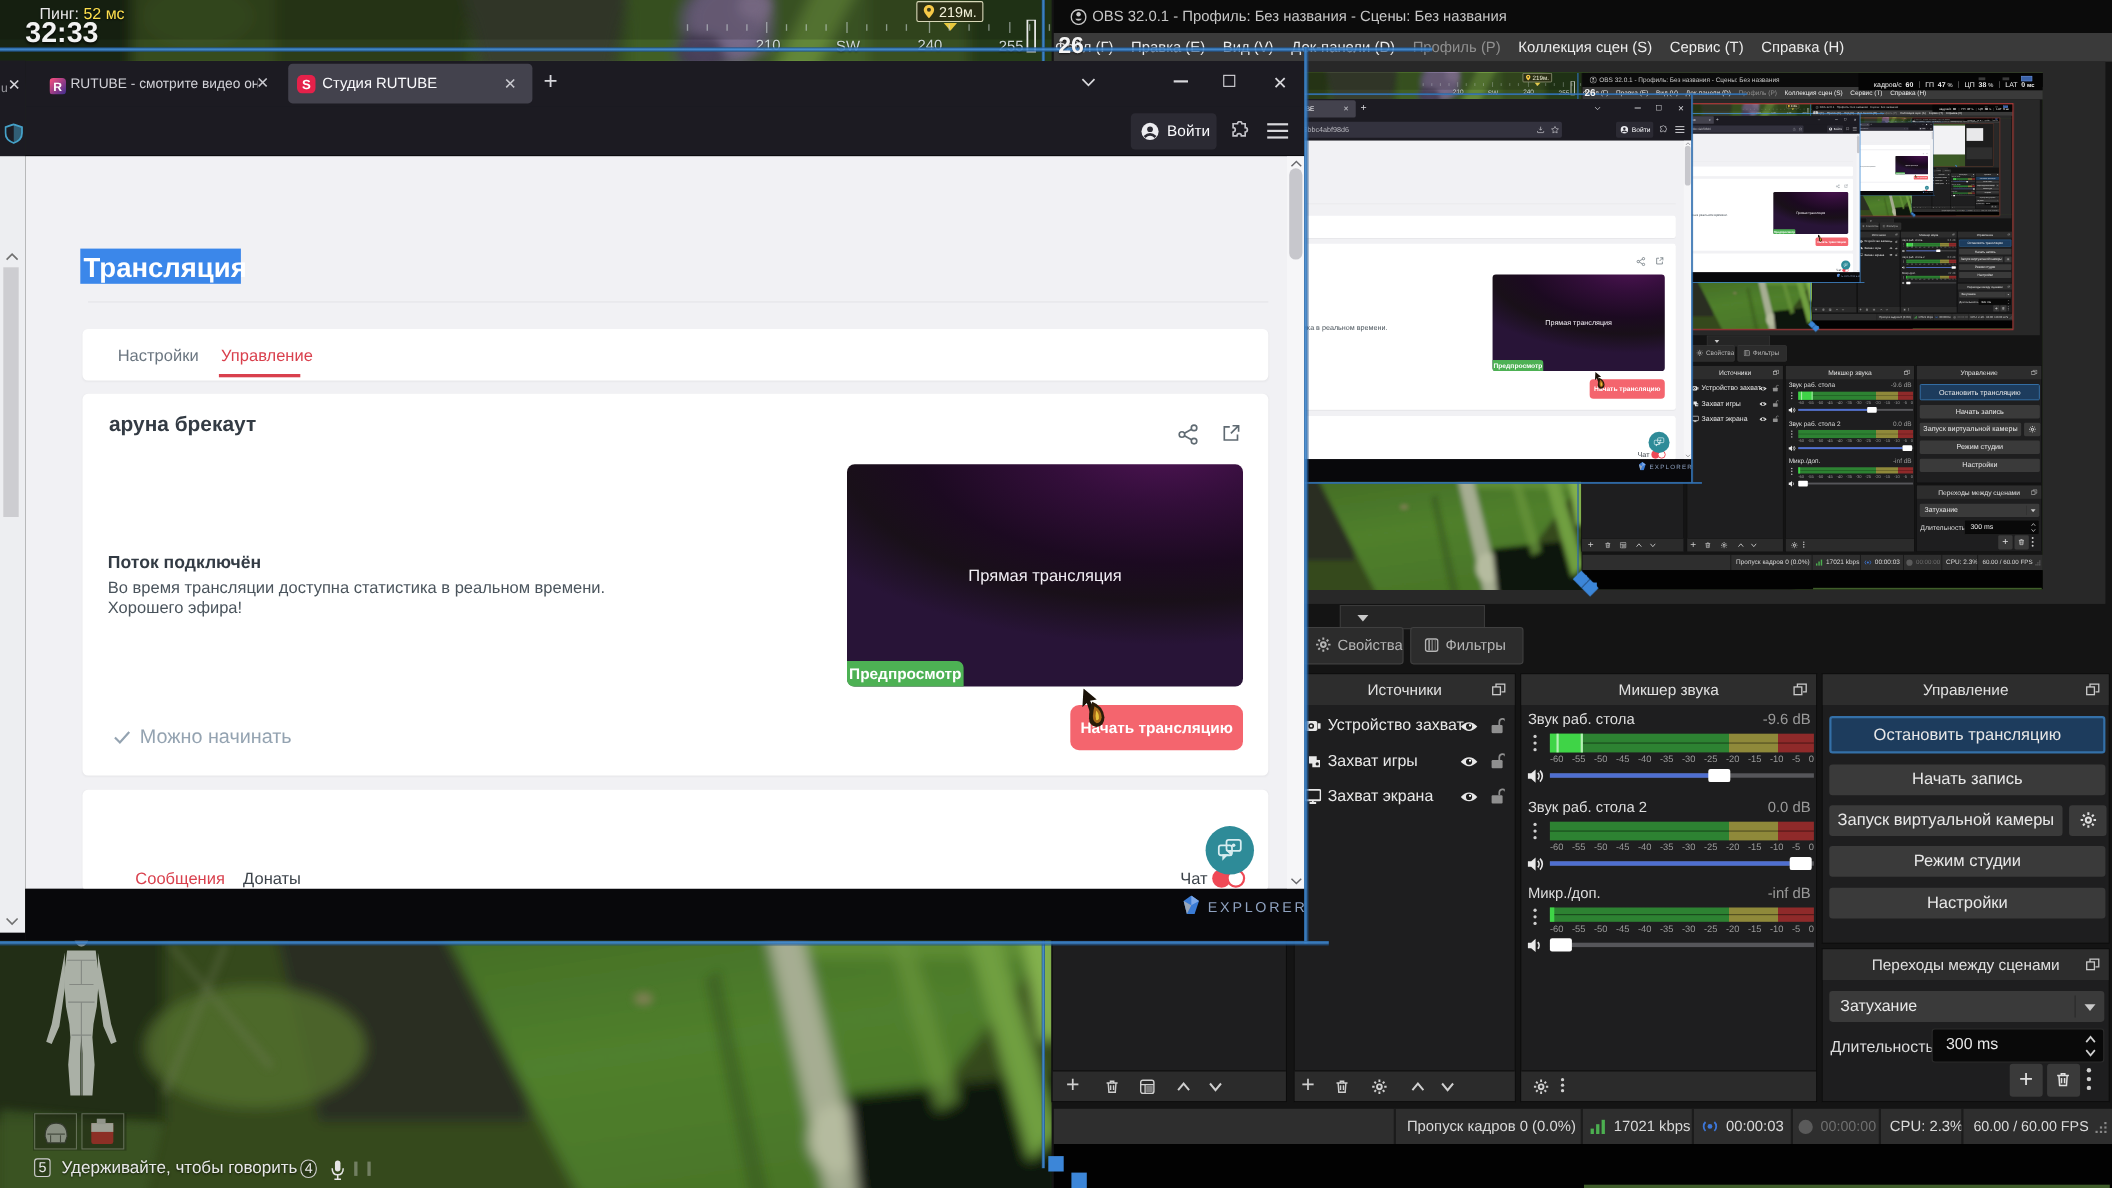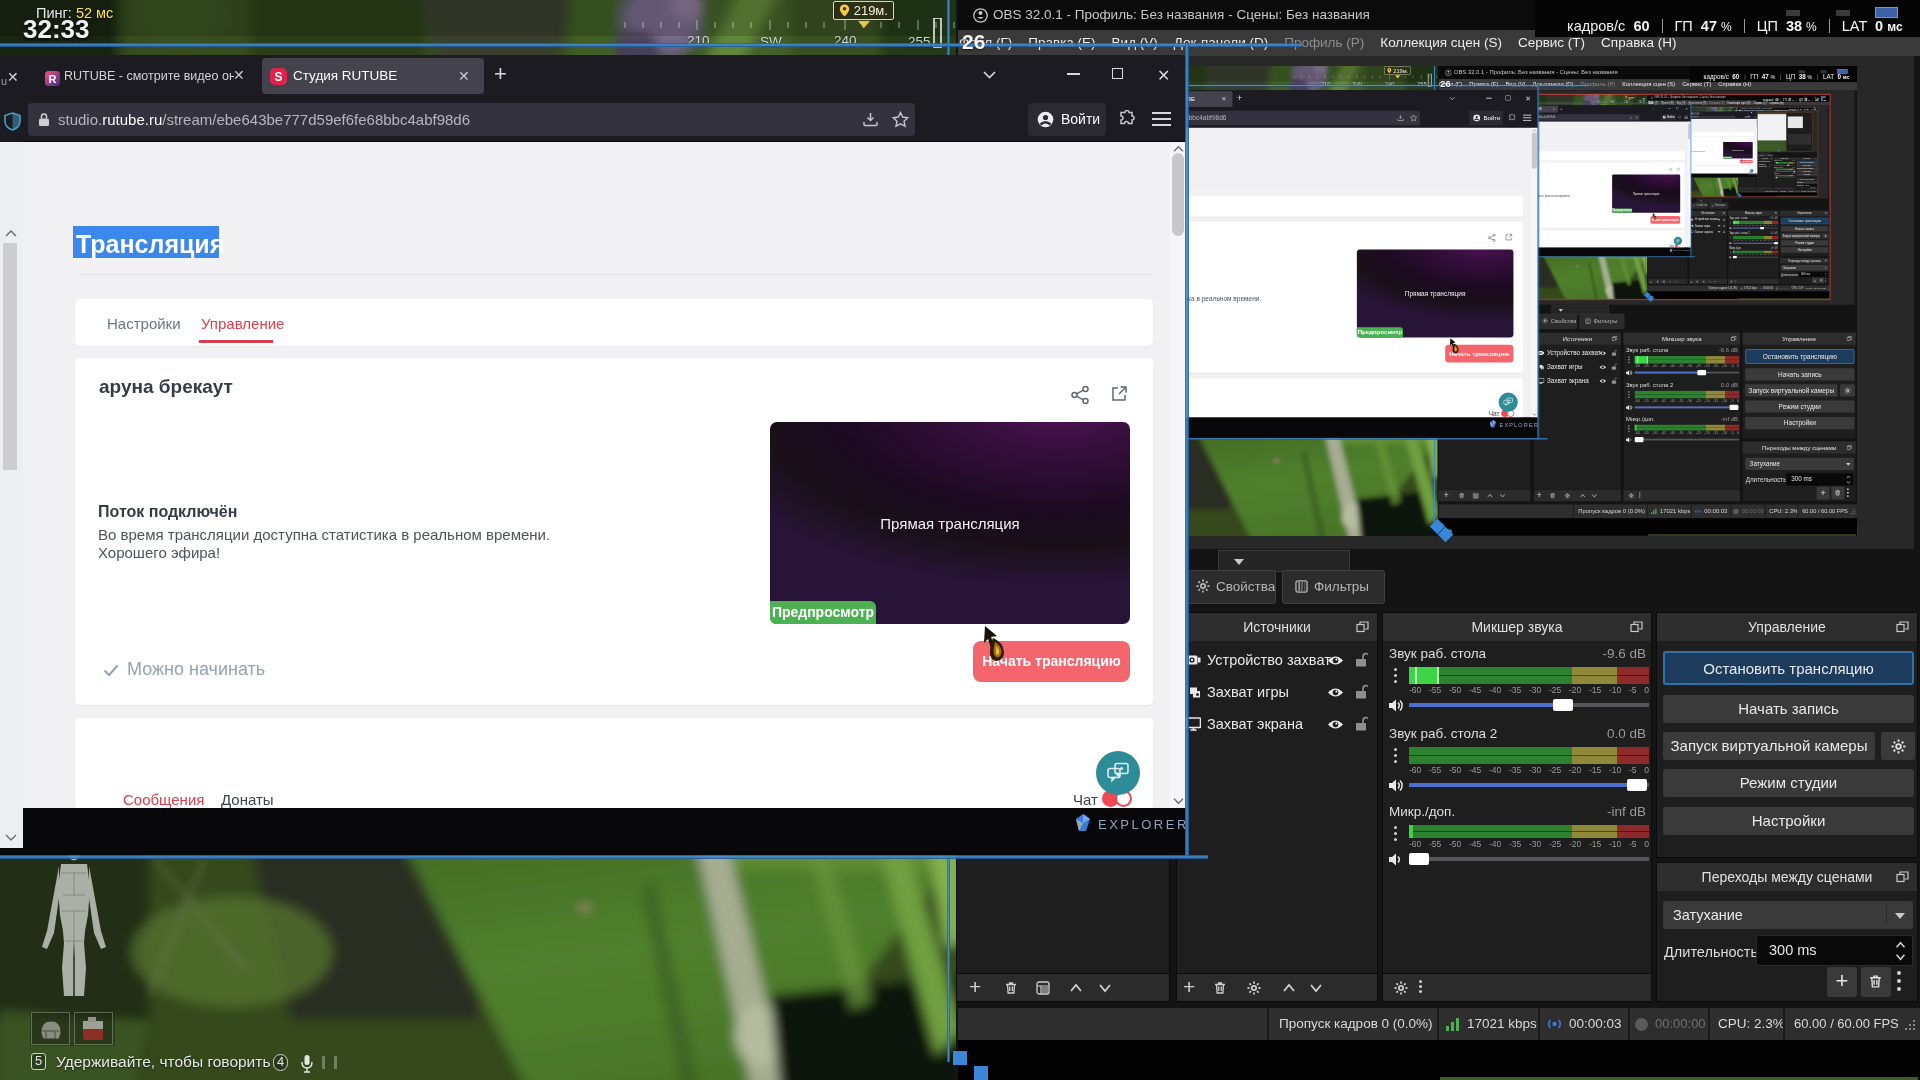--- a/index.html
+++ b/index.html
@@ -198,26 +198,20 @@
 <div class="obswin">
  <div class="otitle">
   <svg class="abs" style="left:15px;top:8px" width="15" height="15" viewBox="0 0 15 15">
           <circle cx="7.5" cy="7.5" r="6.7" fill="none" stroke="#c6c6c6" stroke-width="1.3"></circle>
           <circle cx="7.5" cy="5" r="2" fill="#c6c6c6"></circle>
           <path d="M4.5 9 A3.4 3.4 0 0 0 10.5 9" fill="#c6c6c6"></path>
         </svg>
   <span style="margin-left:35px">OBS 32.0.1 - Профиль: Без названия - Сцены: Без названия</span>
  </div>
  <div class="omenu"><span style="margin-left:1px">Файл (Г)</span><span>Правка (Е)</span><span>Вид (V)</span><span>Док-панели (D)</span><span style="color:#8f8f8f">Профиль (Р)</span><span>Коллекция сцен (S)</span><span>Сервис (Т)</span><span>Справка (Н)</span></div>
- <div class="statso">
-        <div class="txt"><span style="margin-left:32px">кадров/с</span>&nbsp; <b>60</b><span class="sep"></span>ГП &nbsp;<b>47</b> <span style="font-size:12px">%</span><span class="sep"></span>ЦП &nbsp;<b>38</b> <span style="font-size:12px">%</span><span class="sep"></span>LAT &nbsp;<b>0</b> <span style="font-size:12px;font-weight:bold">мс</span></div>
-  <div class="abs" style="left:251px;top:10px;width:14px;height:6px;background:#3a3a3a"></div>
-  <div class="abs" style="left:301px;top:10px;width:14px;height:6px;background:#3a3a3a"></div>
-  <div class="abs" style="left:340px;top:7px;width:23px;height:11px;background:#3b62a8;border:1px solid #6f94d8"></div>
- </div>
  <div class="opreview">
 
   <div class="slot">
           <div class="slotwrap">
             <div class="screen">
 <svg class="abs" style="left:0;top:0;z-index:0" width="1920" height="1080" viewBox="0 0 1920 1080">
  <defs>
   <linearGradient id="leafg" x1="0" y1="0" x2="0.35" y2="1">
                     <stop offset="0" stop-color="#436d25"></stop>
                     <stop offset="0.5" stop-color="#50802d"></stop>
@@ -2533,36 +2527,20 @@
   </div>
   <div class="abs" style="left:471px;top:6px;font-size:22px;color:#d7d7dc;font-weight:300">+</div>
   <svg class="abs" style="left:960px;top:15px" width="13" height="9" viewBox="0 0 13 9">
           <polyline points="1,2 6.5,7.5 12,2" fill="none" stroke="#d8d8dc" stroke-width="1.6"></polyline>
         </svg>
   <div class="abs" style="left:1044px;top:18px;width:13px;height:1.6px;background:#d8d8dc"></div>
   <div class="abs" style="left:1089px;top:13px;width:11px;height:11px;border:1.6px solid #d8d8dc"></div>
   <div class="abs" style="left:1134px;top:11px;font-size:16px;color:#d8d8dc">✕</div>
  </div>
  <div class="navbar">
-  <div class="urlfield">
-   <svg class="abs" style="left:10px;top:9px" width="12" height="15" viewBox="0 0 12 15">
-            <rect x="1" y="6.5" width="10" height="7.5" rx="1.5" fill="#cfcfd4"></rect>
-            <path d="M3.5 6.5 V4.5 a2.5 2.5 0 0 1 5 0 V6.5" stroke="#cfcfd4" stroke-width="1.5" fill="none"></path>
-          </svg>
-   <span style="margin-left:30px;color:#b6b6bd">studio.<b style="color:#fbfbfe;font-weight:normal">rutube.ru</b>/stream/ebe643be777d59ef6fe68bbc4abf98d6</span>
-   <svg class="abs" style="left:834px;top:8px" width="17" height="17" viewBox="0 0 17 17">
-            <g stroke="#c4c4ca" stroke-width="1.5" fill="none">
-              <path d="M8.5 2 V9 M5.5 6.5 L8.5 9.5 L11.5 6.5"></path>
-              <path d="M2 11 V13.5 Q2 14.5 3 14.5 H14 Q15 14.5 15 13.5 V11"></path>
-            </g>
-          </svg>
-   <svg class="abs" style="left:864px;top:8px" width="17" height="17" viewBox="0 0 17 17">
-            <path d="M8.5 1.5 L10.7 6 L15.7 6.7 L12 10.2 L13 15.2 L8.5 12.8 L4 15.2 L5 10.2 L1.3 6.7 L6.3 6 Z" fill="none" stroke="#c4c4ca" stroke-width="1.4"></path>
-          </svg>
-  </div>
   <div class="abs" style="left:1005px;top:6px;width:78px;height:33px;background:#2b2a33;border-radius:4px;">
    <svg class="abs" style="left:9px;top:8px" width="17" height="17" viewBox="0 0 17 17">
             <circle cx="8.5" cy="8.5" r="7.8" fill="#ececf0"></circle>
             <circle cx="8.5" cy="6.5" r="2.6" fill="#2b2a33"></circle>
             <path d="M3.5 13.5 Q8.5 9 13.5 13.5" stroke="#2b2a33" stroke-width="2.4" fill="none"></path>
           </svg>
    <span style="margin-left:33px;font-size:14px;color:#fbfbfe;line-height:33px">Войти</span>
   </div>
   <svg class="abs" style="left:1095px;top:13px" width="18" height="18" viewBox="0 0 18 18">
           <path d="M7 2.5 a2 2 0 0 1 4 0 H14 V6 a2 2 0 0 1 0 4 V13.5 H10.5 a2 2 0 0 0 -4 0 H3 V10 a2 2 0 0 0 0 -4 V2.5 Z" fill="none" stroke="#c4c4ca" stroke-width="1.5"></path>

